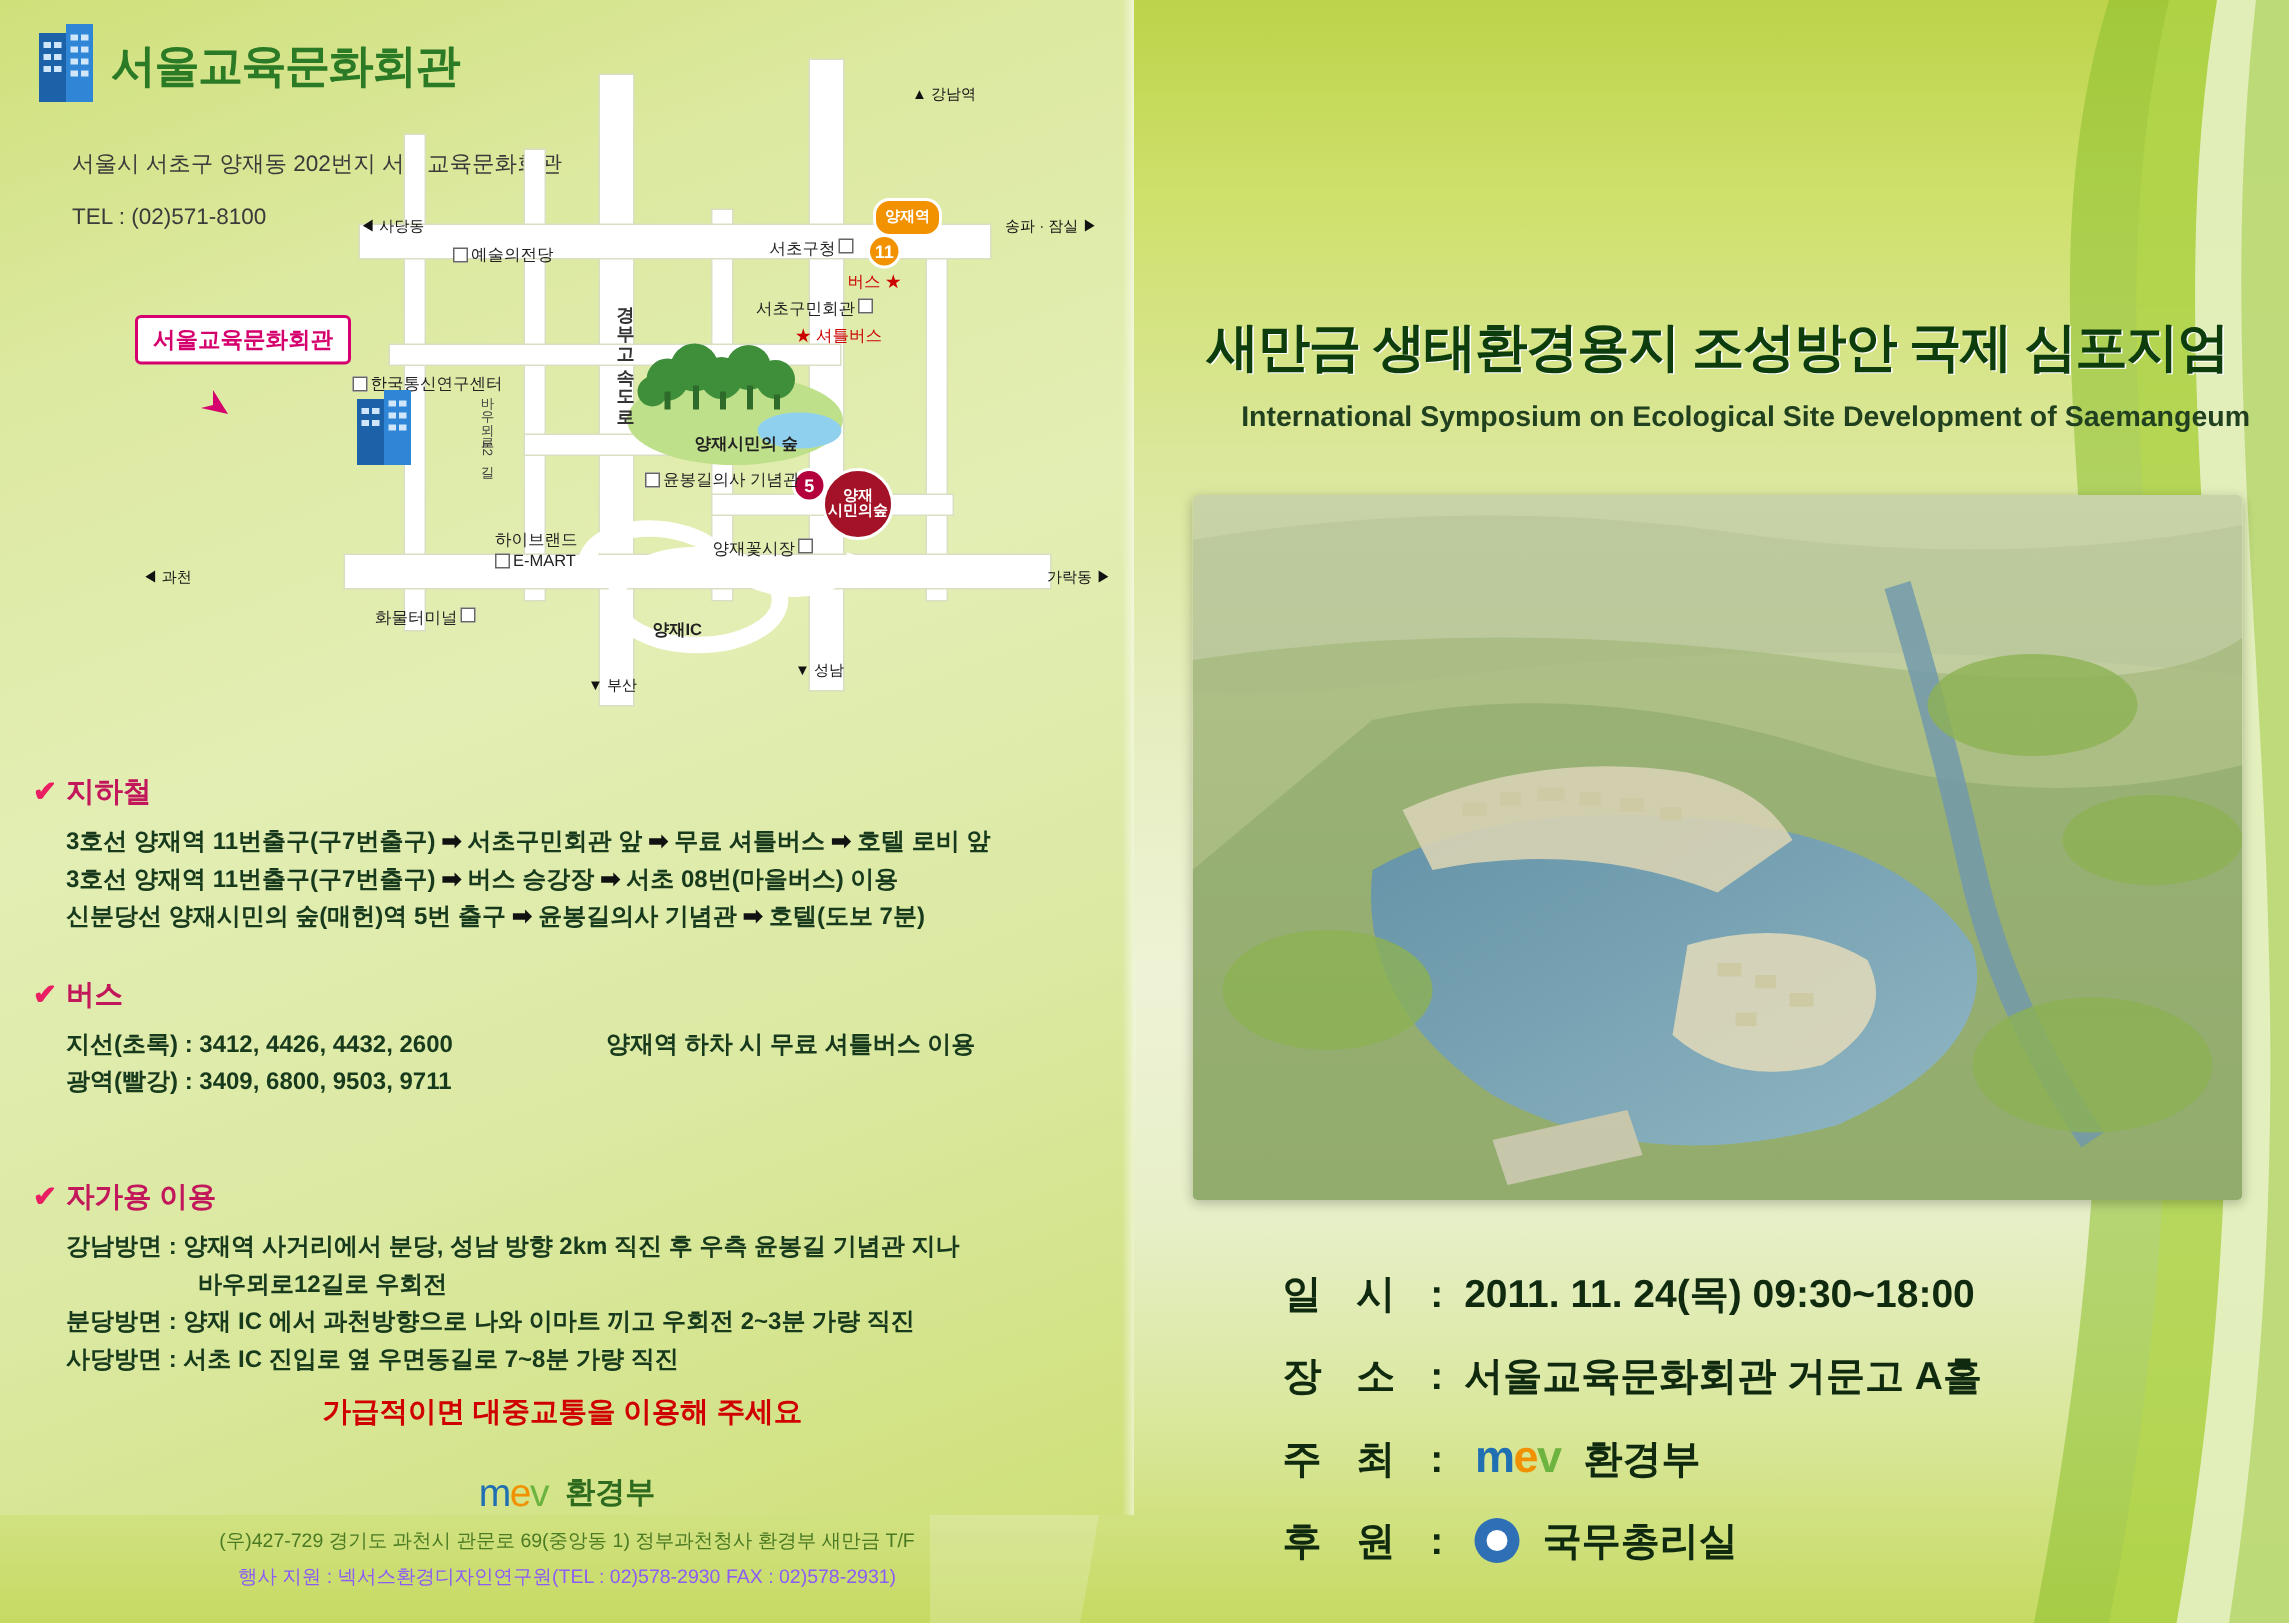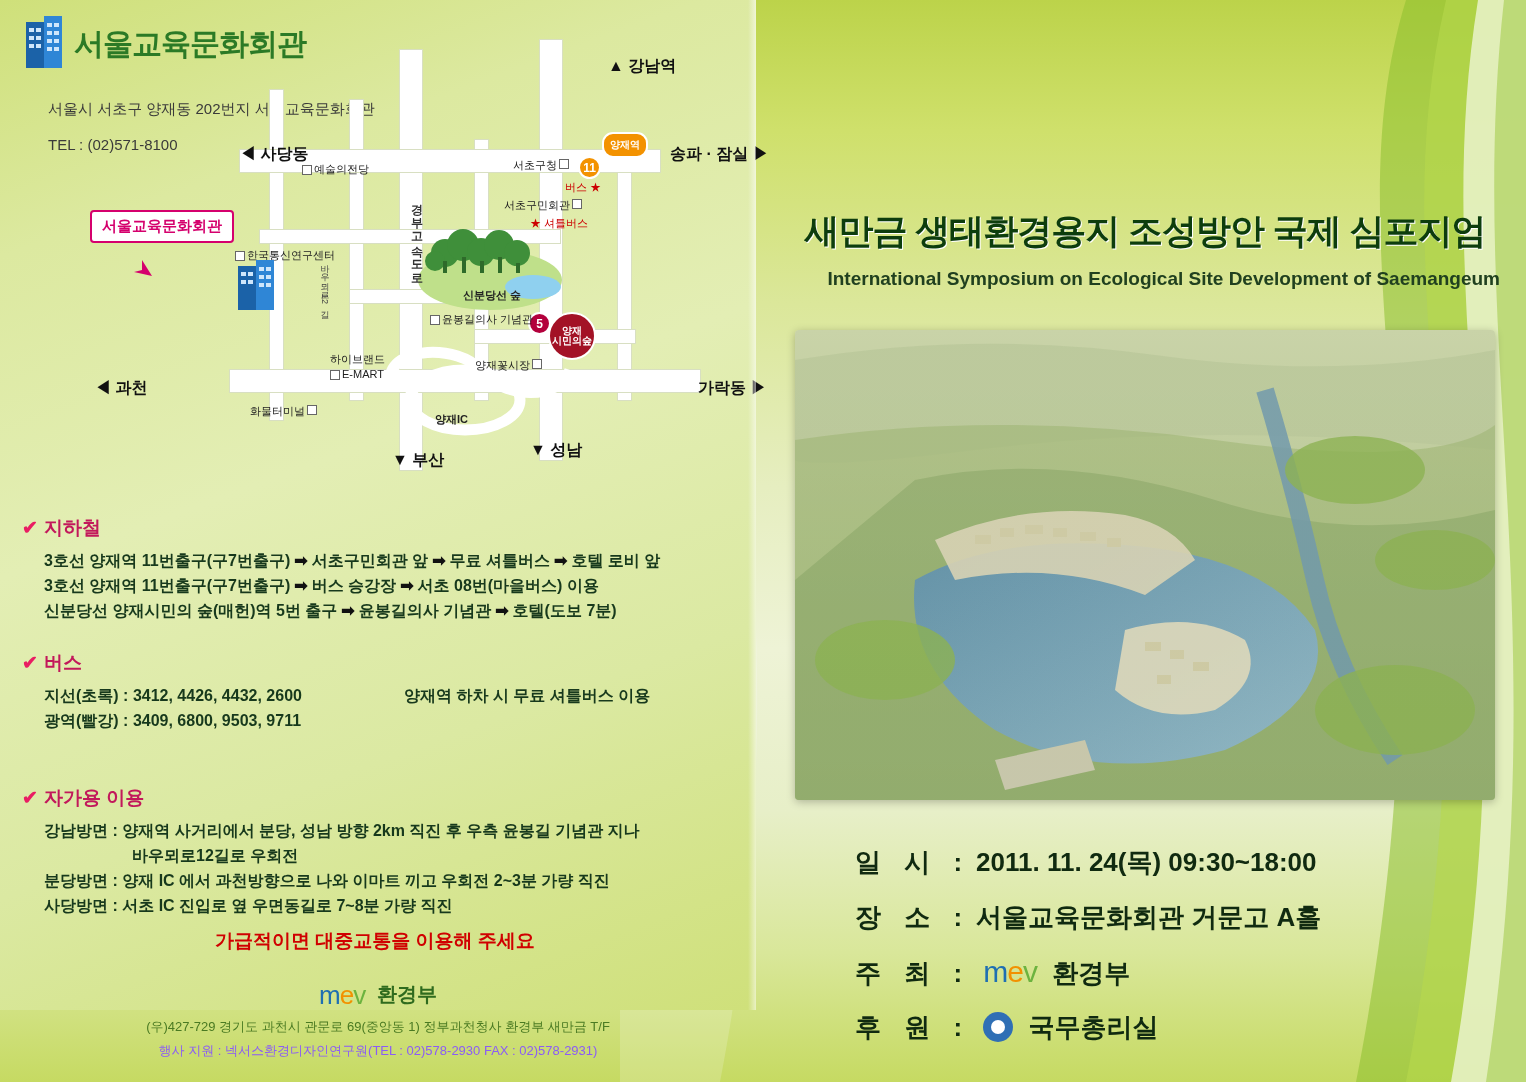--- a/index.html
+++ b/index.html
@@ -28,24 +28,24 @@
 
   
   .map{position:absolute;left:230px;top:40px;width:520px;height:430px;}
   .road{position:absolute;background:#ffffff;box-shadow:0 0 0 1px #d8dfc2;}
   .road.v{width:13px;}
   .road.h{height:13px;}
   .road.wide.v{width:22px;}
   .road.wide.h{height:22px;}
   .map-label{position:absolute;font-size:11px;color:#222;white-space:nowrap;}
   .map-label.b{font-weight:bold;}
-  .arrow-lbl{position:absolute;font-size:16px;font-weight:bold;color:#111;white-space:nowrap;}
+  .arrow-lbl{position:absolute;font-size:10px;font-weight:normal;color:#111;white-space:nowrap;}
   .poi-box{display:inline-block;width:8px;height:8px;border:1px solid #666;background:#fff;vertical-align:middle;margin-right:2px;}
   .station{position:absolute;border-radius:50%;display:flex;align-items:center;justify-content:center;color:#fff;font-size:10px;font-weight:bold;line-height:1.05;text-align:center;}
-  .st-orange{background:#f39200;border:2px solid #fff;margin-left:20px;}
+  .st-orange{background:#f39200;border:2px solid #fff;}
   .st-red{background:#a31226;border:2px solid #fff;}
   .circnum{position:absolute;width:19px;height:19px;border-radius:50%;background:#f39200;color:#fff;font-size:12px;font-weight:bold;display:flex;align-items:center;justify-content:center;border:2px solid #fff;}
   .circnum.pink{background:#b3003c;}
   .callout{position:absolute;left:90px;top:210px;border:2px solid #d5006d;background:#fff;color:#d5006d;font-size:15px;font-weight:bold;padding:5px 10px;border-radius:4px;}
   .forest{position:absolute;left:450px;top:210px;}
   .vert-text{writing-mode:vertical-rl;text-orientation:upright;font-size:12px;font-weight:bold;letter-spacing:2px;color:#333;}
 
   
   .sec{position:absolute;left:22px;}
   .sec-title{font-size:19px;font-weight:bold;color:#c2185b;margin-bottom:10px;}
@@ -142,21 +142,21 @@
         </g>
         <g fill="#2e6b2a">
           <rect x="28" y="36" width="4" height="12"></rect>
             <rect x="47" y="32" width="4" height="16"></rect>
           <rect x="65" y="36" width="4" height="12"></rect>
             <rect x="83" y="32" width="4" height="16"></rect>
           <rect x="101" y="38" width="4" height="10"></rect>
         </g>
       </svg>
     </div>
-    <div class="map-label b" style="left:233px;top:248px">신분당선 숲</div>
+    <div class="map-label b" style="left:233px;top:248px">양재시민의 숲</div>
 
     <div class="vert-text" style="position:absolute;left:178px;top:155px">경부고속도로</div>
 
     <div class="arrow-lbl" style="left:378px;top:16px">▲ 강남역</div>
     <div class="arrow-lbl" style="left:10px;top:104px">◀ 사당동</div>
     <div class="arrow-lbl" style="left:440px;top:104px">송파 · 잠실 ▶</div>
     <div class="arrow-lbl" style="left:-135px;top:338px">◀ 과천</div>
     <div class="arrow-lbl" style="left:468px;top:338px">가락동 ▶</div>
     <div class="arrow-lbl" style="left:162px;top:410px">▼ 부산</div>
     <div class="arrow-lbl" style="left:300px;top:400px">▼ 성남</div>
@@ -295,20 +295,20 @@
 </div>
 
 <div class="info" style="top:845px">
   <span class="lab">일 시 :</span><span>2011. 11. 24(목) 09:30~18:00</span>
 </div>
 <div class="info" style="top:900px">
   <span class="lab">장 소 :</span><span>서울교육문화회관 거문고 A홀</span>
 </div>
 <div class="info" style="top:955px">
   <span class="lab">주 최 :</span>
-  <span class="mev" style="font-size:30px;font-weight:normal;color:#1f6fb2;letter-spacing:-1px">m<span style="color:#f29100">e</span><span style="color:#6cb33f">v</span></span>
+  <span class="mev" style="font-size:30px;font-weight:bold;color:#1f6fb2;letter-spacing:-1px">m<span style="color:#f29100">e</span><span style="color:#6cb33f">v</span></span>
   <span style="margin-left:8px">환경부</span>
 </div>
 <div class="info" style="top:1010px">
   <span class="lab">후 원 :</span>
   <span class="gov-ico"></span>
   <span>국무총리실</span>
 </div>
 
 </body></html>

